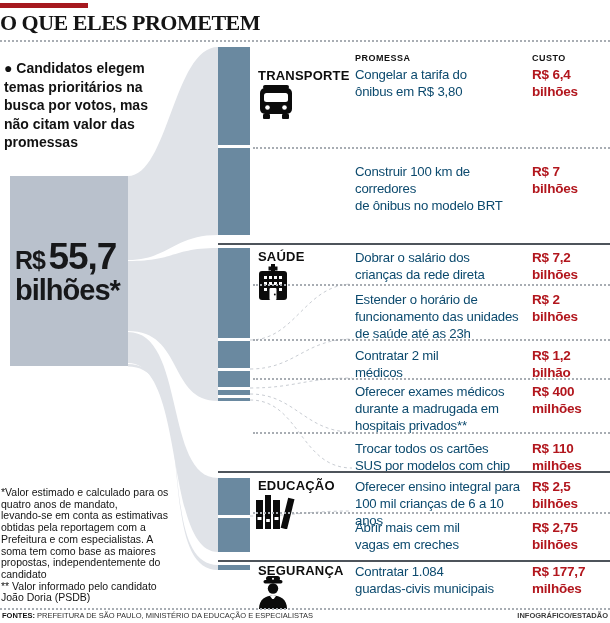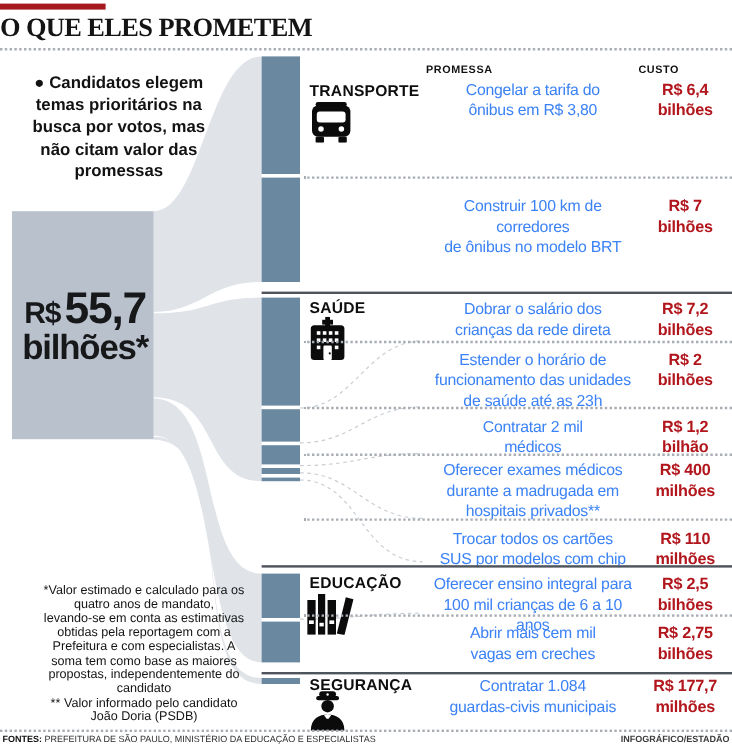--- a/index.html
+++ b/index.html
@@ -8,33 +8,33 @@
     --dot-gray:#a8adb3; --connector:#c9cdd3; --text-black:#151515;
   }
   html,body{margin:0;padding:0;background:#fff;}
   #stage{position:relative;width:610px;height:623px;background:#fff;overflow:hidden;
          font-family:"Liberation Sans",sans-serif;color:var(--text-black);}
   #sankey{position:absolute;left:0;top:0;z-index:0;}
   .flow{fill:var(--flow-gray);}
   .block{fill:var(--block-gray);}
   .barseg{fill:var(--bar-blue);}
   .connector{fill:none;stroke:var(--connector);stroke-width:1;stroke-dasharray:3 3;}
-  .abs{position:absolute;z-index:2;text-align:center;}
+  .abs{position:absolute;z-index:2;}
   .prewrap{white-space:pre-line;}
   .redbar{left:0;top:3px;width:88px;height:5px;background:var(--accent-red);}
   .title{left:0;top:10px;font-family:"Liberation Serif",serif;font-weight:bold;
          font-size:22px;letter-spacing:-0.5px;color:#141414;}
   .dotted{height:0;border-top:2px dotted var(--dot-gray);}
   .dotted.full{left:0;width:610px;}
   .dotted.row{left:253px;width:357px;}
   .divider{left:218px;width:392px;height:2px;background:var(--divider-dark);}
   .intro{left:4px;top:59px;width:190px;font-weight:bold;font-size:14px;line-height:18.5px;color:#121212;}
   .colhead{font-weight:bold;font-size:9px;letter-spacing:0.5px;color:#111;}
   .seclabel{left:258px;font-weight:bold;font-size:13px;letter-spacing:0.2px;color:#0e0e0e;}
-  .promise{left:355px;width:178px;font-size:13.2px;line-height:17px;color:#3b82f6;letter-spacing:-0.2px;}
+  .promise{left:355px;width:178px;font-size:13.2px;line-height:17px;color:#0c4a6e;letter-spacing:-0.2px;}
   .cost{left:532px;width:78px;font-weight:bold;font-size:13.5px;line-height:17px;
         color:var(--cost-red);letter-spacing:-0.2px;}
   .total{left:15px;top:238px;width:112px;color:#17181a;font-weight:bold;letter-spacing:-1px;line-height:1;}
   .total .cur{font-size:25px;}
   .total .val{font-size:37px;}
   .total .unit{display:block;font-size:29px;margin-top:1px;letter-spacing:-1px;}
   .footnote{left:1px;top:487px;width:238px;font-weight:normal;font-size:10.5px;line-height:11.7px;color:#141414;}
   .footer{left:0;top:611px;width:610px;display:flex;justify-content:space-between;
           padding:0 2px;box-sizing:border-box;font-size:7.5px;color:#2e2e2e;}
   .footer .lbl{font-weight:bold;color:#111;}

